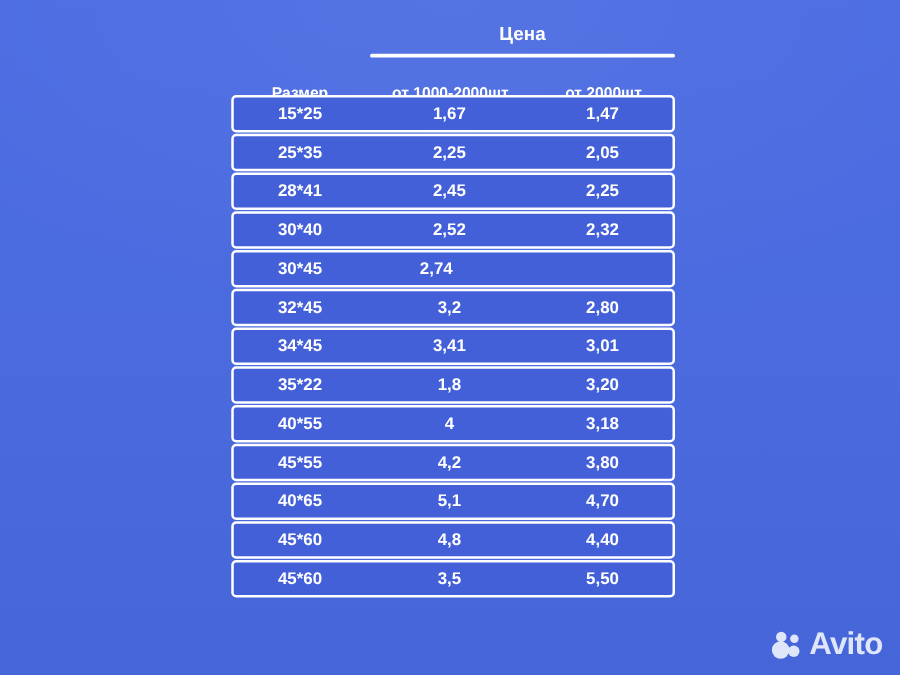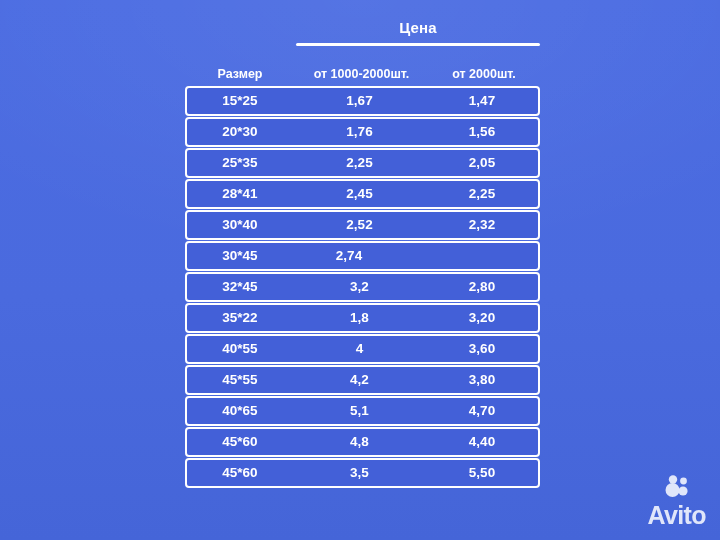--- a/index.html
+++ b/index.html
@@ -79,21 +79,20 @@
   .col-size   { width: 110px; flex: 0 0 110px; }
   .col-mid    { width: 133px; flex: 0 0 133px; }
   .col-high   { width: 112px; flex: 0 0 112px; }
 
   
   .rows {
     position: absolute;
     left: 0;
     top: 76px;
     width: 355px;
-    margin-top: 10px;
   }
   .row {
     box-sizing: border-box;
     height: 30px;
     margin-bottom: 1px;
     border: 2px solid #ffffff;
     border-radius: 4px;
     background: #4360d8;
     display: flex;
     align-items: center;
@@ -112,21 +111,20 @@
 
   
   .avito {
     position: absolute;
     right: 14px;
     bottom: 12px;
     display: flex;
     align-items: center;
     gap: 5px;
     opacity: 0.92;
-    flex-direction: column;
   }
   .avito-mark {
     display: block;
   }
   .avito-word {
     color: #eef1fd;
     font-size: 25px;
     font-weight: 700;
     letter-spacing: -0.6px;
     line-height: 1;
@@ -150,25 +148,20 @@
     </div>
   </div>
 
   <div class="rows" id="rows">
       <div class="row">
         <div class="cell col-size">15*25</div>
         <div class="cell col-mid">1,67</div>
         <div class="cell col-high">1,47</div>
       </div>
       <div class="row">
-        <div class="cell col-size">20*30</div>
-        <div class="cell col-mid">1,76</div>
-        <div class="cell col-high">1,56</div>
-      </div>
-      <div class="row">
         <div class="cell col-size">25*35</div>
         <div class="cell col-mid">2,25</div>
         <div class="cell col-high">2,05</div>
       </div>
       <div class="row">
         <div class="cell col-size">28*41</div>
         <div class="cell col-mid">2,45</div>
         <div class="cell col-high">2,25</div>
       </div>
       <div class="row">
@@ -179,28 +172,33 @@
       <div class="row">
         <div class="cell col-size">30*45</div>
         <div class="cell col-high">2,74</div>
       </div>
       <div class="row">
         <div class="cell col-size">32*45</div>
         <div class="cell col-mid">3,2</div>
         <div class="cell col-high">2,80</div>
       </div>
       <div class="row">
+        <div class="cell col-size">34*45</div>
+        <div class="cell col-mid">3,41</div>
+        <div class="cell col-high">3,01</div>
+      </div>
+      <div class="row">
         <div class="cell col-size">35*22</div>
         <div class="cell col-mid">1,8</div>
         <div class="cell col-high">3,20</div>
       </div>
       <div class="row">
         <div class="cell col-size">40*55</div>
         <div class="cell col-mid">4</div>
-        <div class="cell col-high">3,60</div>
+        <div class="cell col-high">3,18</div>
       </div>
       <div class="row">
         <div class="cell col-size">45*55</div>
         <div class="cell col-mid">4,2</div>
         <div class="cell col-high">3,80</div>
       </div>
       <div class="row">
         <div class="cell col-size">40*65</div>
         <div class="cell col-mid">5,1</div>
         <div class="cell col-high">4,70</div>

